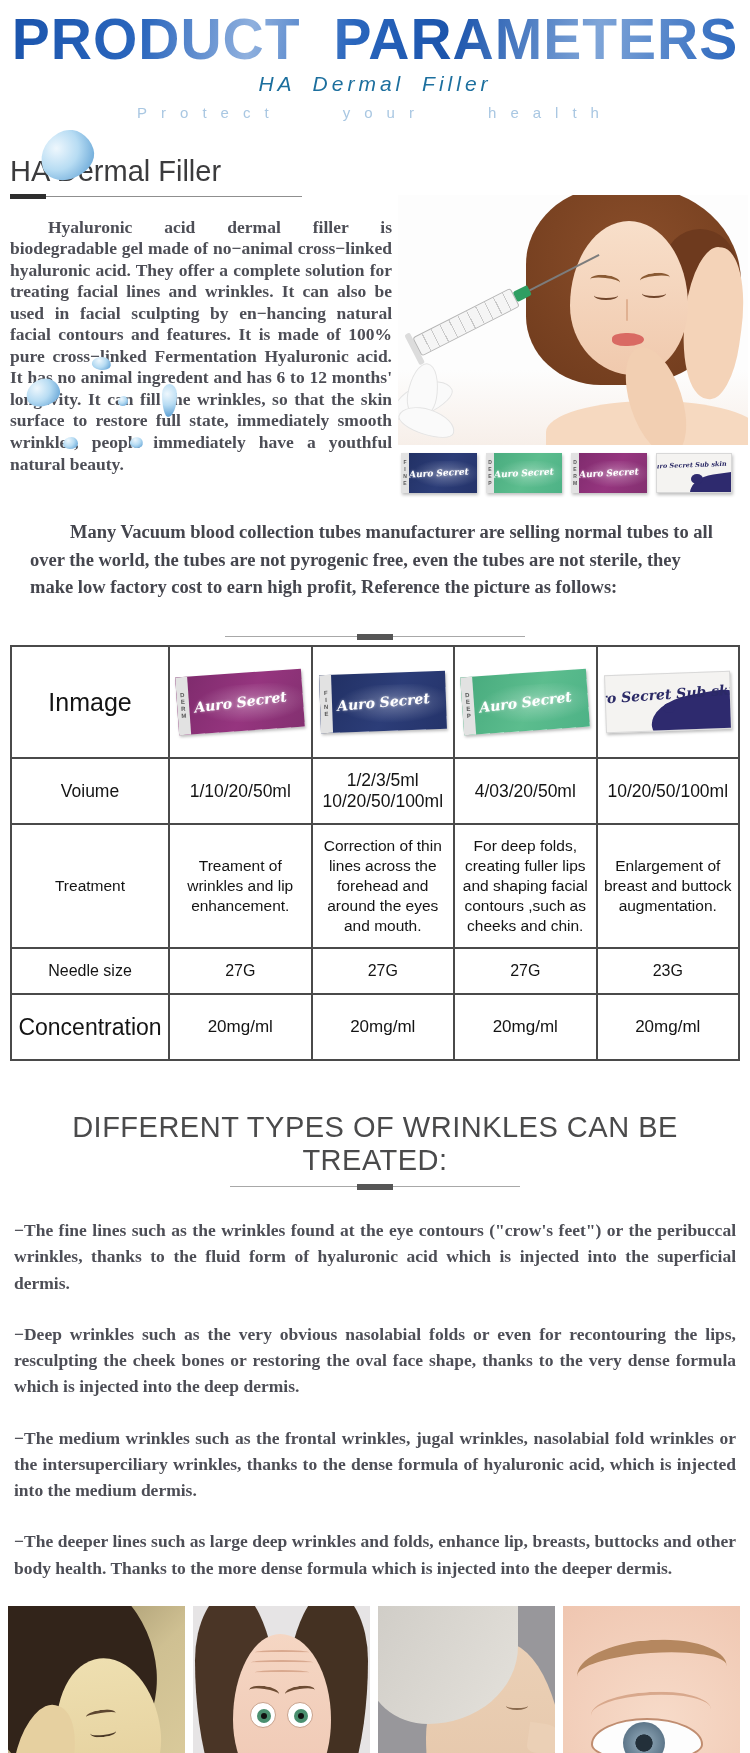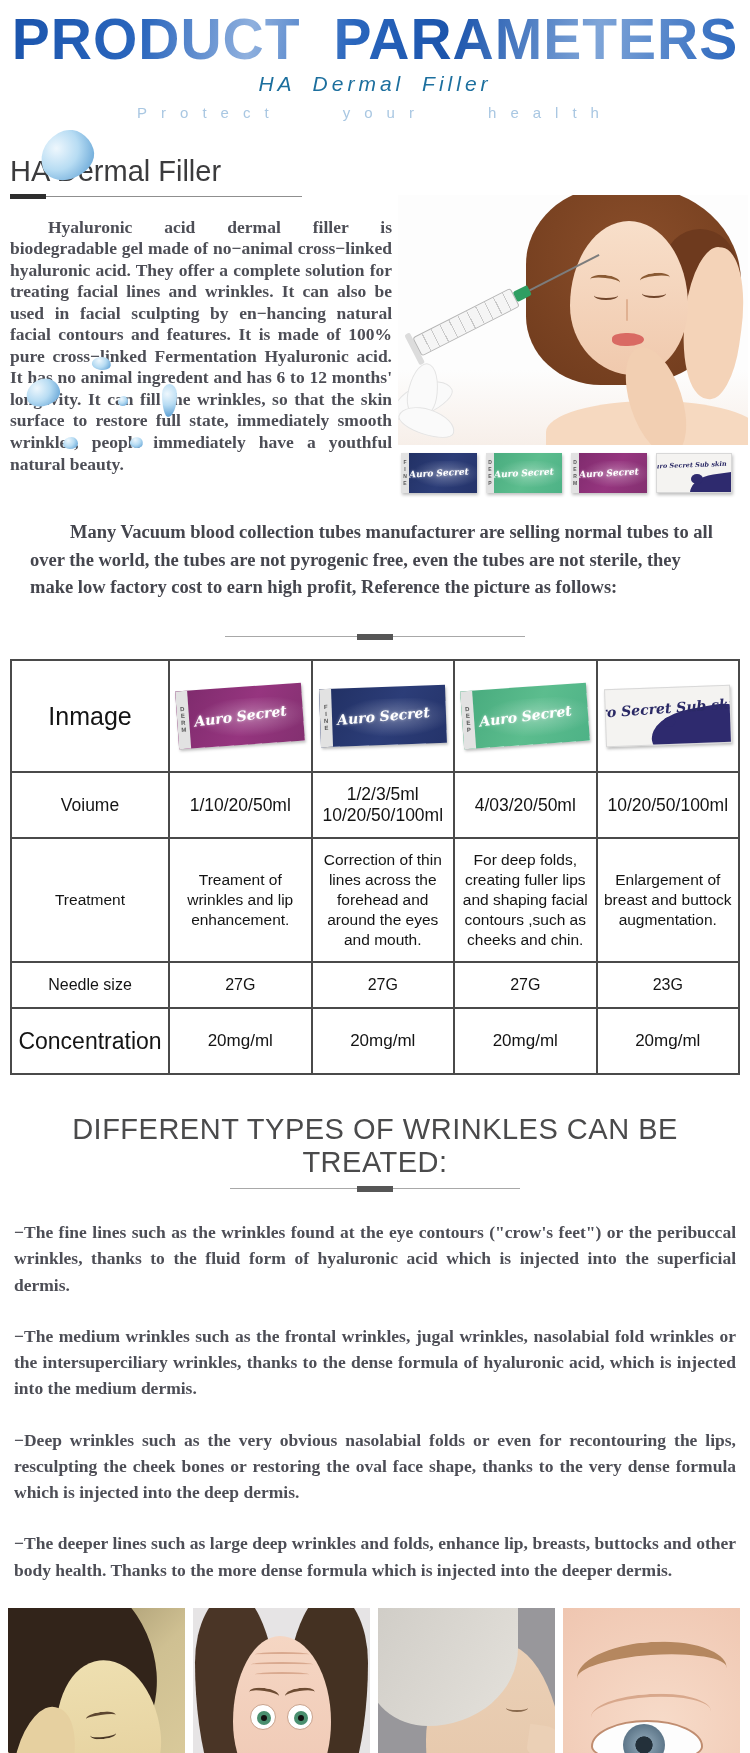--- a/index.html
+++ b/index.html
@@ -101,37 +101,37 @@
 
   
   .sec-head { text-align:center; font-size:29px; color:#4a4a4b; font-weight:400; letter-spacing:.5px; }
   .sec-rule { position:relative; border-top:1px solid #a8a8a8; margin:9px auto 0 auto; }
   .sec-rule::after { content:''; position:absolute; left:50%; top:-3px; transform:translateX(-50%); width:36px; height:6px; background:#565656; }
   .param-head-wrap { margin-top:34px; }
   .rule-300 { width:300px; }
   .rule-290 { width:290px; }
 
   
-  table.params { border-collapse:collapse; margin:22px auto 0 auto; width:730px; table-layout:fixed; }
+  table.params { border-collapse:collapse; margin:8px auto 0 auto; width:730px; table-layout:fixed; }
   table.params td { border:2px solid #4a4a4a; text-align:center; vertical-align:middle; padding:2px; background:#fff; }
   td.rowlab { width:158px; font-size:25px; color:#141414; }
   td.rowlab.small { font-size:23px; }
   .r-image td { height:112px; }
   .r-volume td { height:66px; font-size:17.5px; color:#141414; white-space:pre-line; }
   .r-treat td { height:124px; font-size:15.5px; line-height:1.3; color:#141414; }
   .r-needle td { height:46px; font-size:16px; color:#141414; }
   .r-conc td { height:66px; font-size:17px; color:#141414; }
   .cell-box { display:flex; align-items:center; justify-content:center; }
   .cell-box .pbox { width:126px; height:58px; }
   .cell-box .pbox-script { font-size:14px; }
   .tilt-a { transform:rotate(-4deg); }
   .tilt-b { transform:rotate(-2deg); }
 
   
-  .wrk-head-wrap { margin-top:38px; }
+  .wrk-head-wrap { margin-top:50px; }
   .wrk-paras { margin:30px 14px 0 14px; }
   .wrk-paras p { font-family:"Liberation Serif", serif; font-size:17.5px; line-height:1.5; color:#4d4e56;
                  font-weight:600; text-align:justify; margin-bottom:25px; }
 
   
   .photos { display:flex; gap:8px; padding:0 8px; margin-top:14px; }
   .photo { position:relative; width:177px; height:258px; overflow:hidden; }
   .photo div { position:absolute; }
 
   .ph1 { background:linear-gradient(135deg,#8a7d5a,#cfc092 45%,#e2d2a2); }
@@ -316,22 +316,22 @@
   </tbody>
     </table>
 
   <div class="wrk-head-wrap">
     <div class="sec-head">DIFFERENT TYPES OF WRINKLES CAN BE TREATED:</div>
     <div class="sec-rule rule-290"></div>
   </div>
 
   <div class="wrk-paras">
     <p>−The fine lines such as the wrinkles found at the eye contours ("crow's feet") or the peribuccal wrinkles, thanks to the fluid form of hyaluronic acid which is injected into the superficial dermis.</p>
+    <p>−Deep wrinkles such as the very obvious nasolabial folds or even for recontouring the lips, resculpting the cheek bones or restoring the oval face shape, thanks to the very dense formula which is injected into the deep dermis.</p>
     <p>−The medium wrinkles such as the frontal wrinkles, jugal wrinkles, nasolabial fold wrinkles or the intersuperciliary wrinkles, thanks to the dense formula of hyaluronic acid, which is injected into the medium dermis.</p>
-    <p>−Deep wrinkles such as the very obvious nasolabial folds or even for recontouring the lips, resculpting the cheek bones or restoring the oval face shape, thanks to the very dense formula which is injected into the deep dermis.</p>
     <p>−The deeper lines such as large deep wrinkles and folds, enhance lip, breasts, buttocks and other body health. Thanks to the more dense formula which is injected into the deeper dermis.</p>
   </div>
 
   <div class="photos">
     <div class="photo ph1">
       <div class="ph1-hair"></div>
         <div class="ph1-face"></div>
         <div class="ph1-brow"></div>
       <div class="ph1-eye"></div>
         <div class="ph1-hand"></div>

